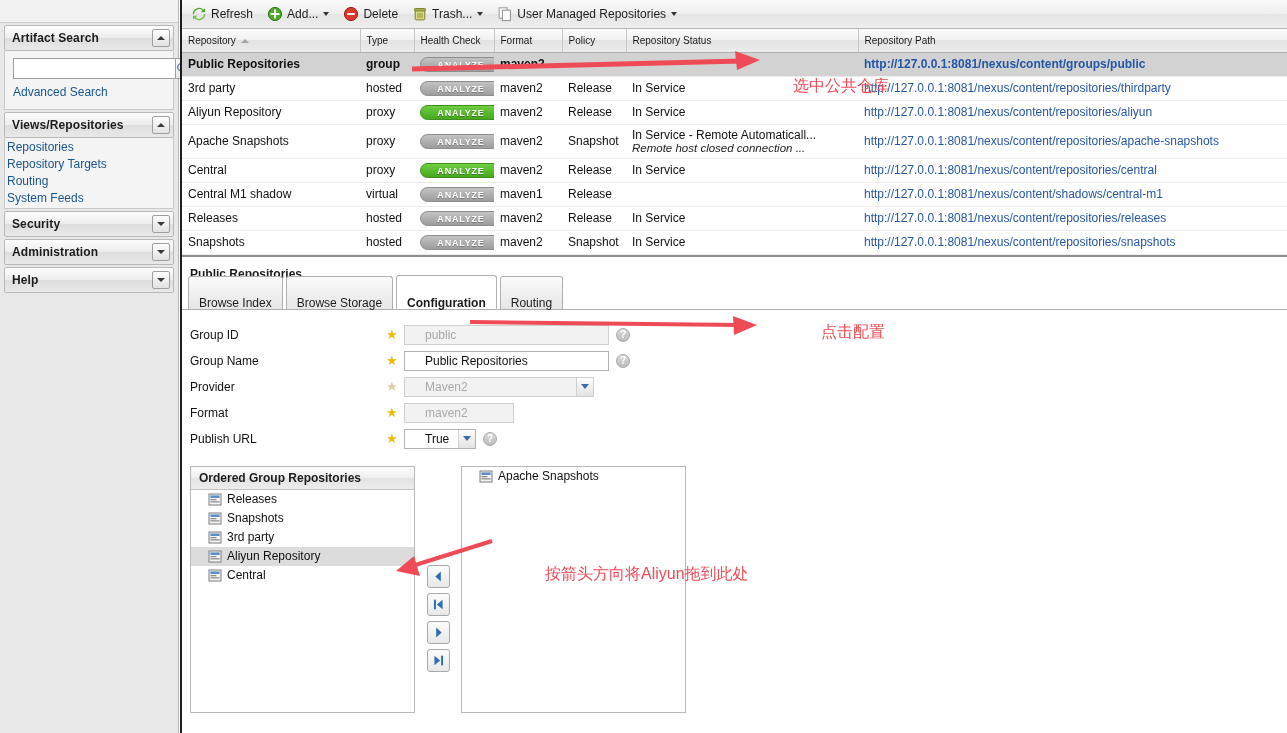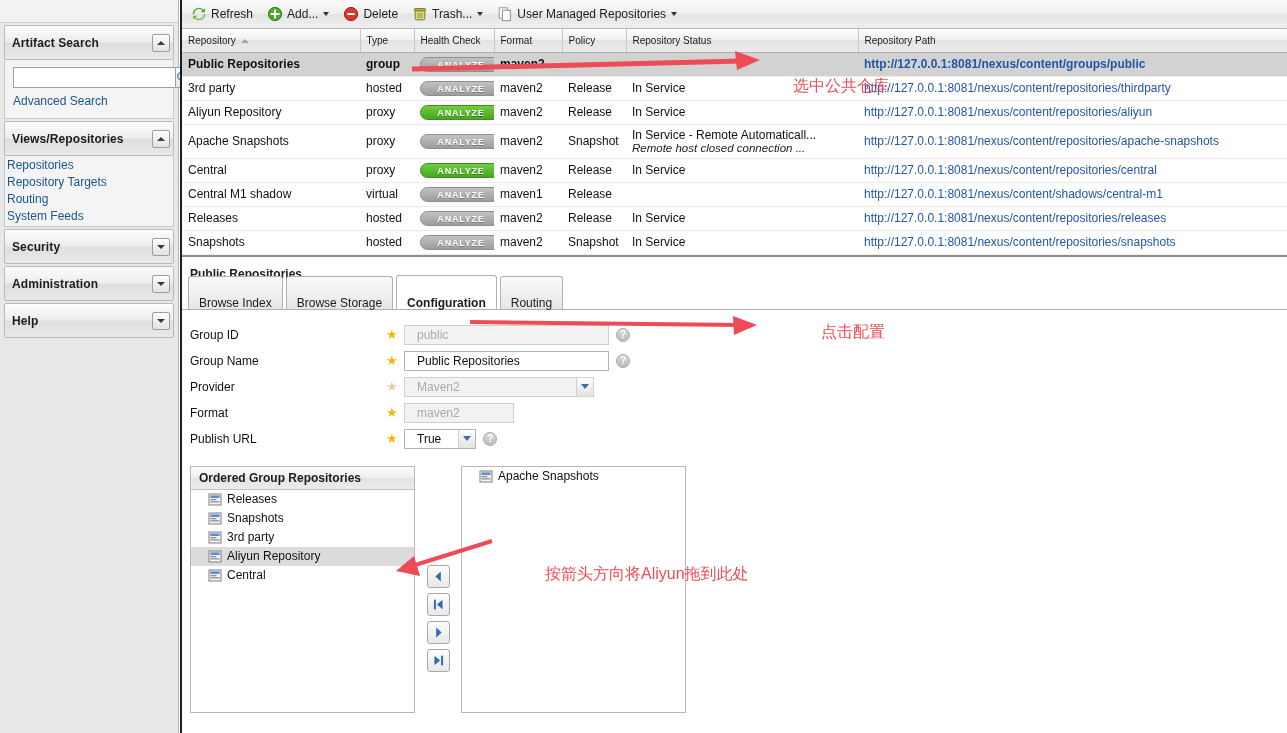--- a/index.html
+++ b/index.html
@@ -20,21 +20,21 @@
     background: #e8e8e8;
     border-right: 1px solid #b5b5b5;
     box-sizing: border-box;
   }
   #sidebar-top-strip {
     height: 22px; background: #f2f2f2;
     border-bottom: 1px solid #cfcfcf;
   }
   .panel { margin: 2px 4px 0 4px; }
   .panel-header {
-    height: 35px;
+    height: 26px;
     background: linear-gradient(to bottom,#fdfdfd 0%, #ededed 48%, #dedede 52%, #e9e9e9 100%);
     border: 1px solid #b9b9b9;
     border-radius: 2px;
     display: flex; align-items: center;
     padding: 0 3px 0 7px;
     box-sizing: border-box;
   }
   .panel-title { font-weight: bold; font-size: 12px; color: #1c1c1c; flex: 1; letter-spacing: .1px;}
   .collapse-btn {
     width: 16px; height: 16px;
@@ -229,21 +229,21 @@
   }
   .frow { display: flex; align-items: center; height: 26px; }
   .flabel { width: 196px; font-size: 12px; color: #111; }
   .fstar {
     width: 18px; text-align: left; color: #f0b800; font-size: 13px; line-height: 1;
   }
   .finput {
     height: 20px; border: 1px solid #b3b3b3;
     box-sizing: border-box; background: #fff;
     font-family: "Liberation Sans", sans-serif; font-size: 12px;
-    padding: 0 12px; outline: none; color: #111;
+    padding: 0 20px; outline: none; color: #111;
   }
   .finput.readonly { background: #f2f2f2; color: #9a9a9a; border-color: #cfcfcf; }
   .finput::placeholder { color: #a9a9a9; }
   .help-ico {
     width: 14px; height: 14px; border-radius: 50%;
     background: linear-gradient(to bottom,#d8d8d8,#bdbdbd);
     border: 1px solid #a9a9a9;
     color: #fff; font-size: 10px; font-weight: bold;
     display: inline-flex; align-items: center; justify-content: center;
     margin-left: 7px; cursor: pointer;

